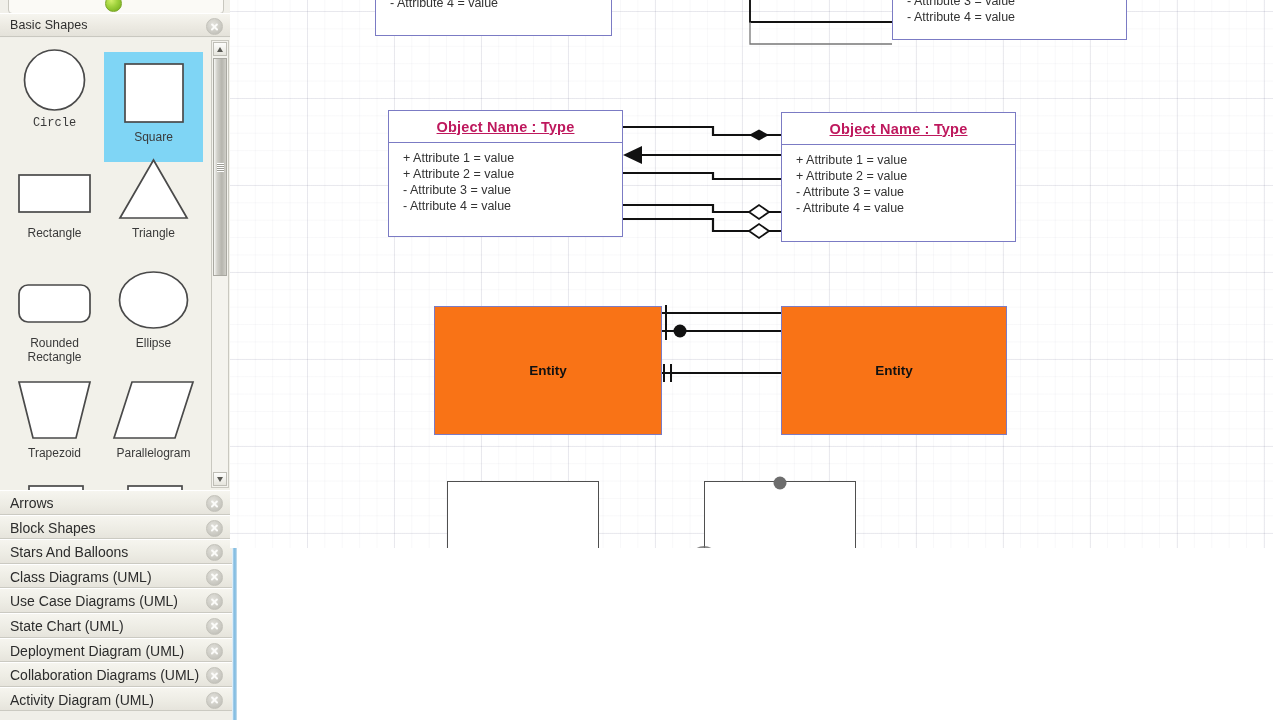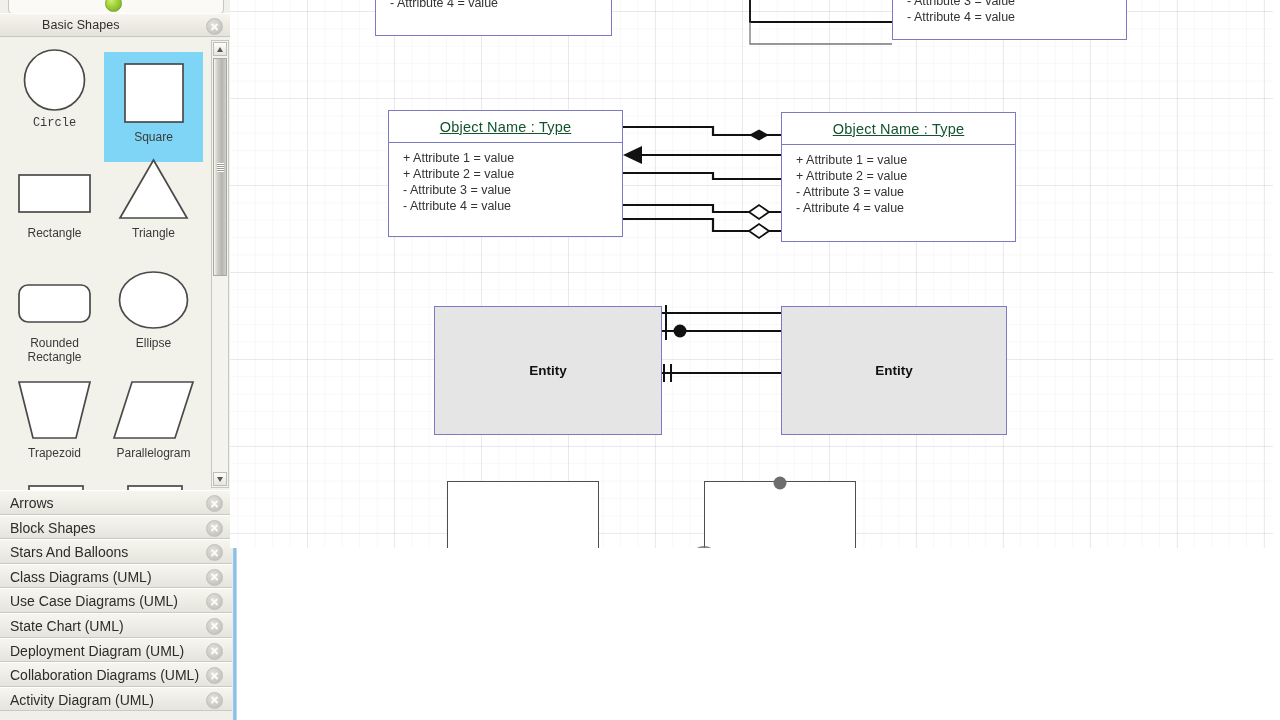--- a/index.html
+++ b/index.html
@@ -38,21 +38,21 @@
 
   
   .sec-header{
     position:absolute;left:0;width:232px;height:24px;
     background:linear-gradient(to bottom,#f6f5ef 0%,#eceae2 55%,#e4e2da 100%);
     border-top:1px solid #ffffff;border-bottom:1px solid #c9c8c0;
     box-sizing:border-box;
   }
   .sec-header .title{
     position:absolute;left:10px;top:4px;font-size:12.5px;color:#2e2e2e;
-    letter-spacing:.1px;white-space:nowrap;margin-left:32px;
+    letter-spacing:.1px;white-space:nowrap;
   }
   .close-btn{
     position:absolute;right:9px;top:4px;width:15px;height:15px;border-radius:50%;
     background:radial-gradient(circle at 40% 35%,#e3e2dc 0%,#cbcac3 60%,#b9b8b1 100%);
     border:1px solid #c3c2ba;
   }
   .close-btn:before,.close-btn:after{
     content:"";position:absolute;left:3px;top:6.5px;width:9px;height:2.2px;
     background:#fbfbf9;border-radius:1px;
   }
@@ -135,29 +135,29 @@
   
   .uml-box{
     position:absolute;box-sizing:border-box;
     border:1.6px solid #7b7bc4;background:#ffffff;
   }
   .uml-title{
     position:relative;height:31px;border-bottom:1.6px solid #7b7bc4;
     display:flex;align-items:center;justify-content:center;
   }
   .uml-title span{
-    font-size:14.5px;font-weight:normal;color:#14532d;text-decoration:underline;
+    font-size:14.5px;font-weight:bold;color:#be185d;text-decoration:underline;
     letter-spacing:.2px;
   }
   .uml-attrs{padding:7px 0 0 14px;}
   .uml-attrs div{font-size:12.5px;color:#333;line-height:16px;white-space:nowrap;}
 
   .ent-box{
     position:absolute;box-sizing:border-box;
-    border:1.6px solid #7b7bc4;background:#e5e5e5;
+    border:1.6px solid #7b7bc4;background:#f97316;
     display:flex;align-items:center;justify-content:center;
   }
   .ent-box span{font-size:13.5px;font-weight:bold;color:#111;}
 
   .plain-box{
     position:absolute;box-sizing:border-box;
     border:1.5px solid #4f4f4f;background:#ffffff;
   }
 
   svg.ovl{position:absolute;left:0;top:0;width:1043px;height:720px;overflow:visible;}

